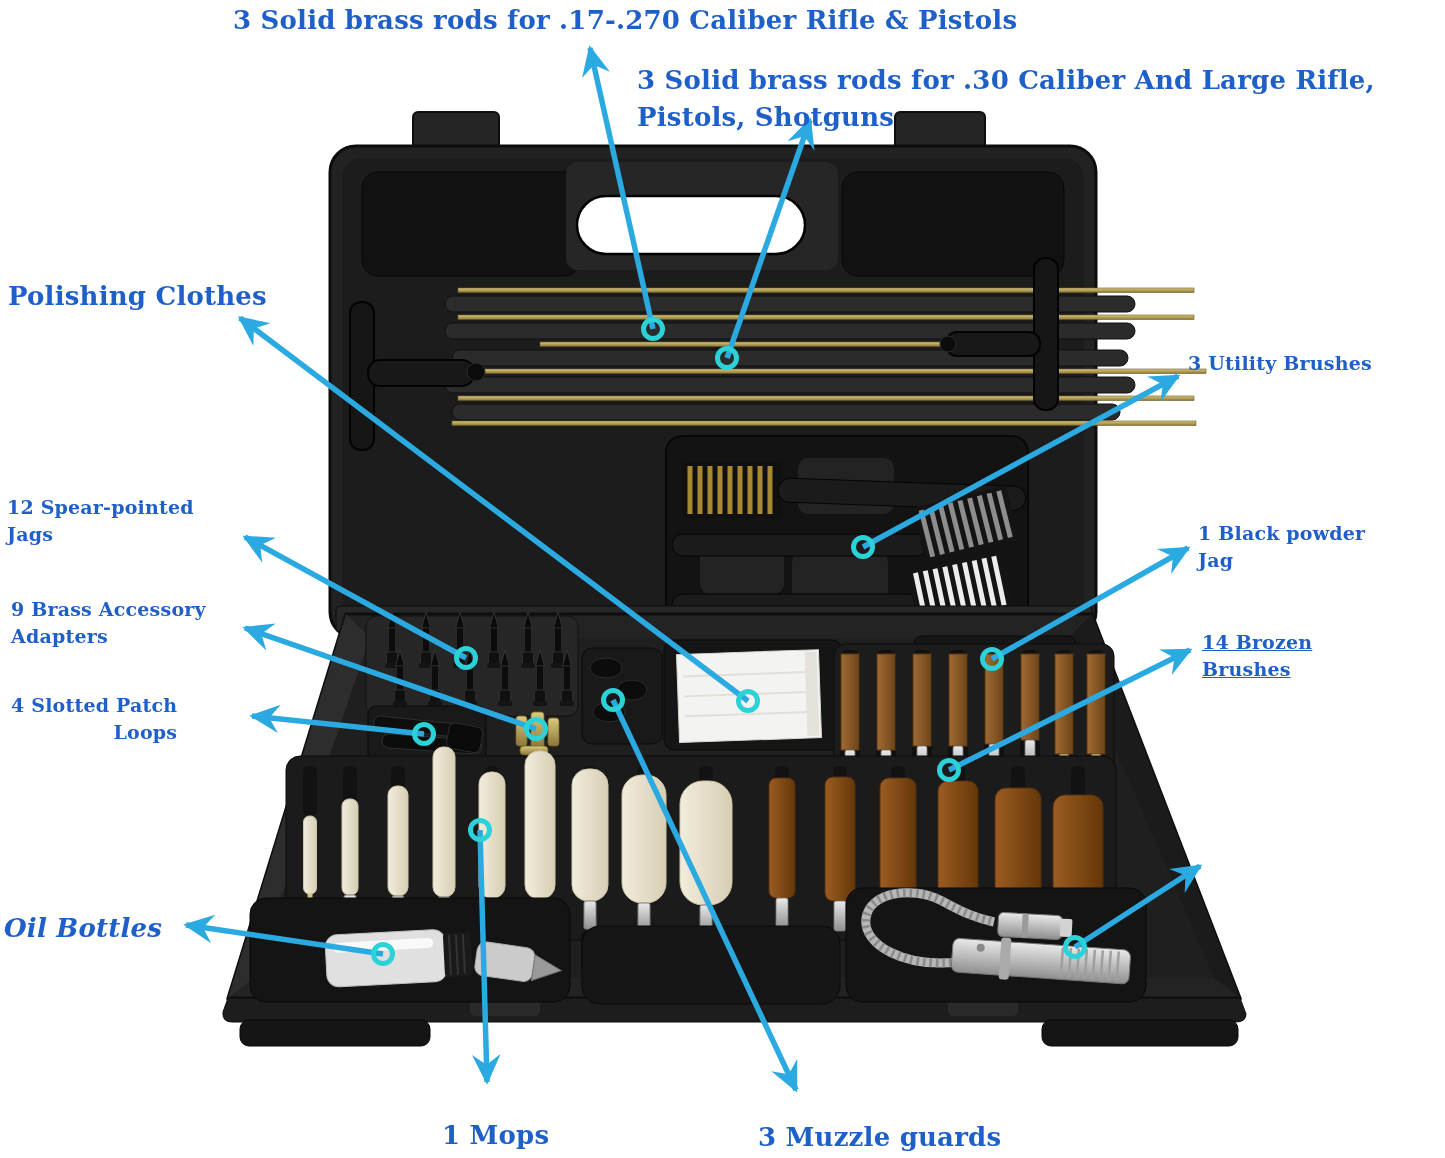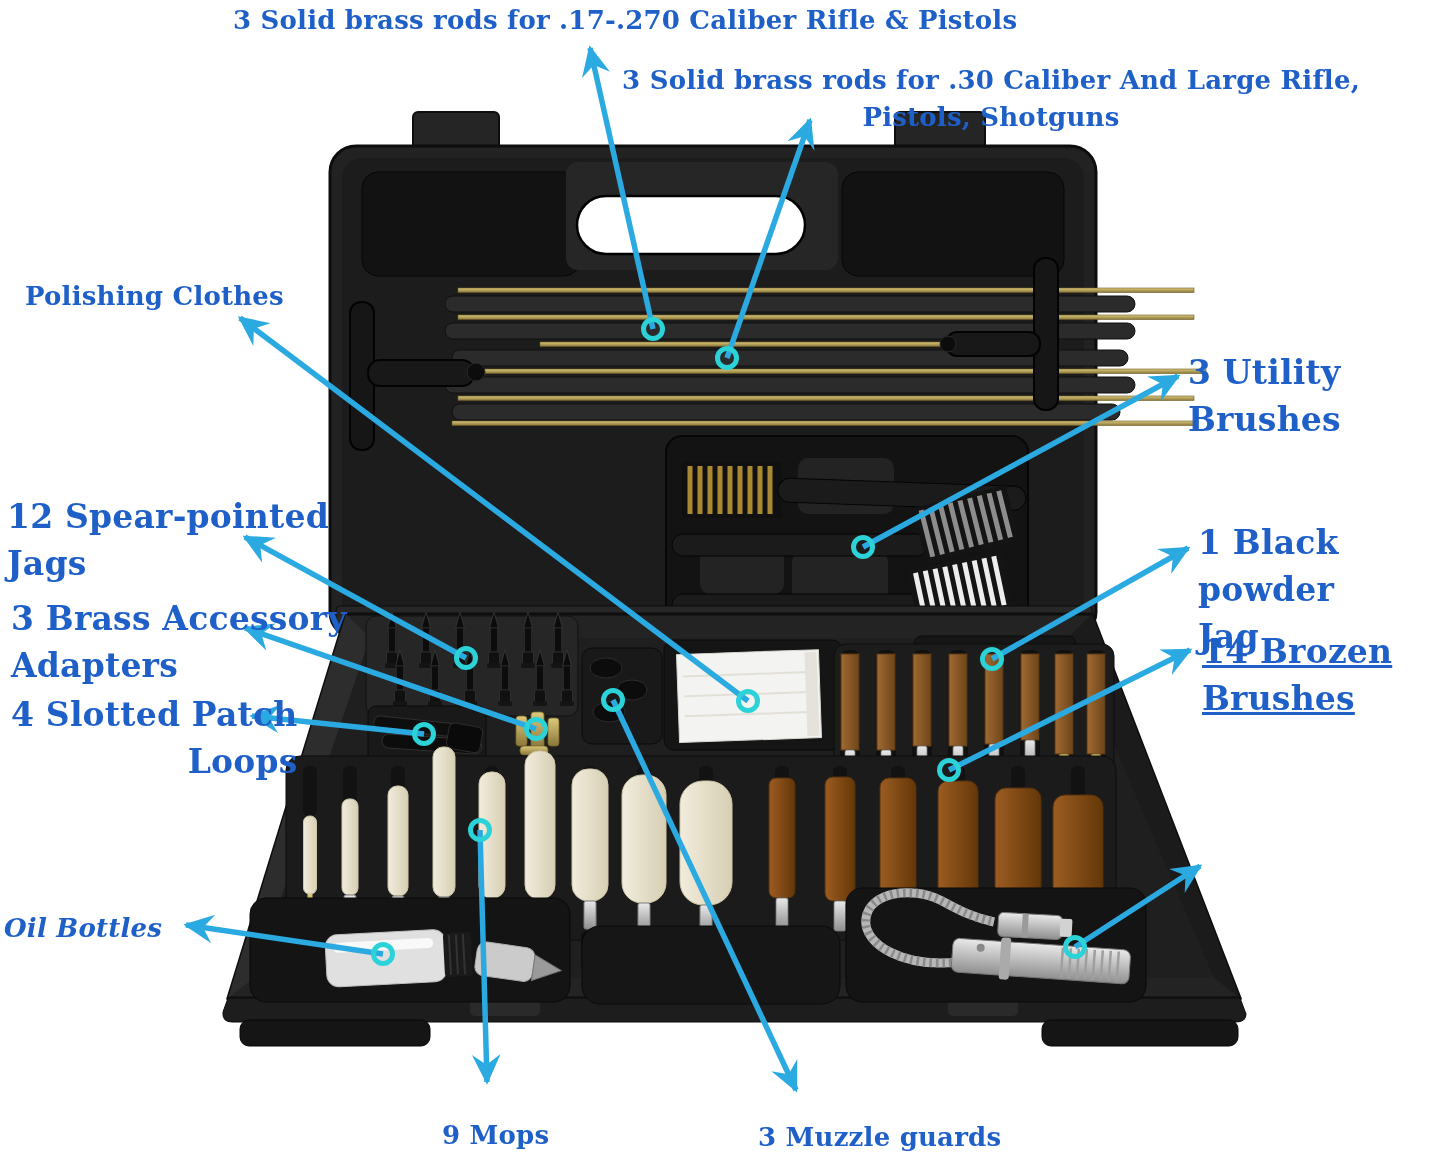--- a/index.html
+++ b/index.html
@@ -1,20 +1,20 @@
 <!DOCTYPE html>
 <html><head>
 <meta charset="utf-8">
 <style>
   html,body{margin:0;padding:0;background:#ffffff;}
   #stage{position:relative;width:1445px;height:1158px;background:#ffffff;overflow:hidden;
          font-family:"DejaVu Serif", serif;}
   #scene{position:absolute;left:0;top:0;z-index:1;}
   .callout{position:absolute;z-index:2;color:#1E5FC8;font-weight:bold;
-           font-size:33px;line-height:1.42;white-space:pre-line;letter-spacing:.2px;}
+           font-size:19px;line-height:1.42;white-space:pre-line;letter-spacing:.2px;}
   .big{font-size:26px;}
 </style>
 </head>
 <body>
 
 <div id="stage">
 
 <svg id="scene" width="1445" height="1158" viewBox="0 0 1445 1158">
   <defs>
     <linearGradient id="gBrass" x1="0" y1="0" x2="0" y2="1">
@@ -346,42 +346,42 @@
     <circle cx="949" cy="770" r="9.5"></circle>
         <circle cx="383" cy="954" r="9.5"></circle>
     <circle cx="1075" cy="947" r="9.5"></circle>
         <circle cx="480" cy="830" r="9.5"></circle>
     <circle cx="613" cy="700" r="9.5"></circle>
   </g>
 </svg>
 
 <div class="callout big" style="left:233px;top:2px;white-space:nowrap;">3 Solid brass rods for .17-.270 Caliber Rifle &amp; Pistols</div>
 
-<div class="callout big" style="left:611px;top:62px;width:760px;text-align:center;">3 Solid brass rods for .30 Caliber And Large Rifle,
+<div class="callout big" style="left:637px;top:62px;width:760px;">3 Solid brass rods for .30 Caliber And Large Rifle,
 Pistols, Shotguns</div>
 
-<div class="callout big" style="left:25px;top:278px;">Polishing Clothes</div>
+<div class="callout big" style="left:8px;top:278px;">Polishing Clothes</div>
 
 <div class="callout" style="left:1188px;top:350px;">3 Utility Brushes</div>
 
 <div class="callout" style="left:7px;top:494px;">12 Spear-pointed
 Jags</div>
 
 <div class="callout" style="left:1198px;top:520px;">1 Black powder
 Jag</div>
 
-<div class="callout" style="left:11px;top:596px;">3 Brass Accessory
+<div class="callout" style="left:11px;top:596px;">9 Brass Accessory
 Adapters</div>
 
 <div class="callout" style="left:1202px;top:629px;text-decoration:underline;">14 Brozen
 Brushes</div>
 
 <div class="callout" style="left:11px;top:692px;text-align:right;">4 Slotted Patch
 Loops</div>
 
 <div class="callout big" style="left:4px;top:910px;font-style:italic;">Oil Bottles</div>
 
 
-<div class="callout big" style="left:442px;top:1117px;">9 Mops</div>
+<div class="callout big" style="left:442px;top:1117px;">1 Mops</div>
 
 <div class="callout big" style="left:758px;top:1119px;">3 Muzzle guards</div>
 
 </div>
 
 </body></html>

